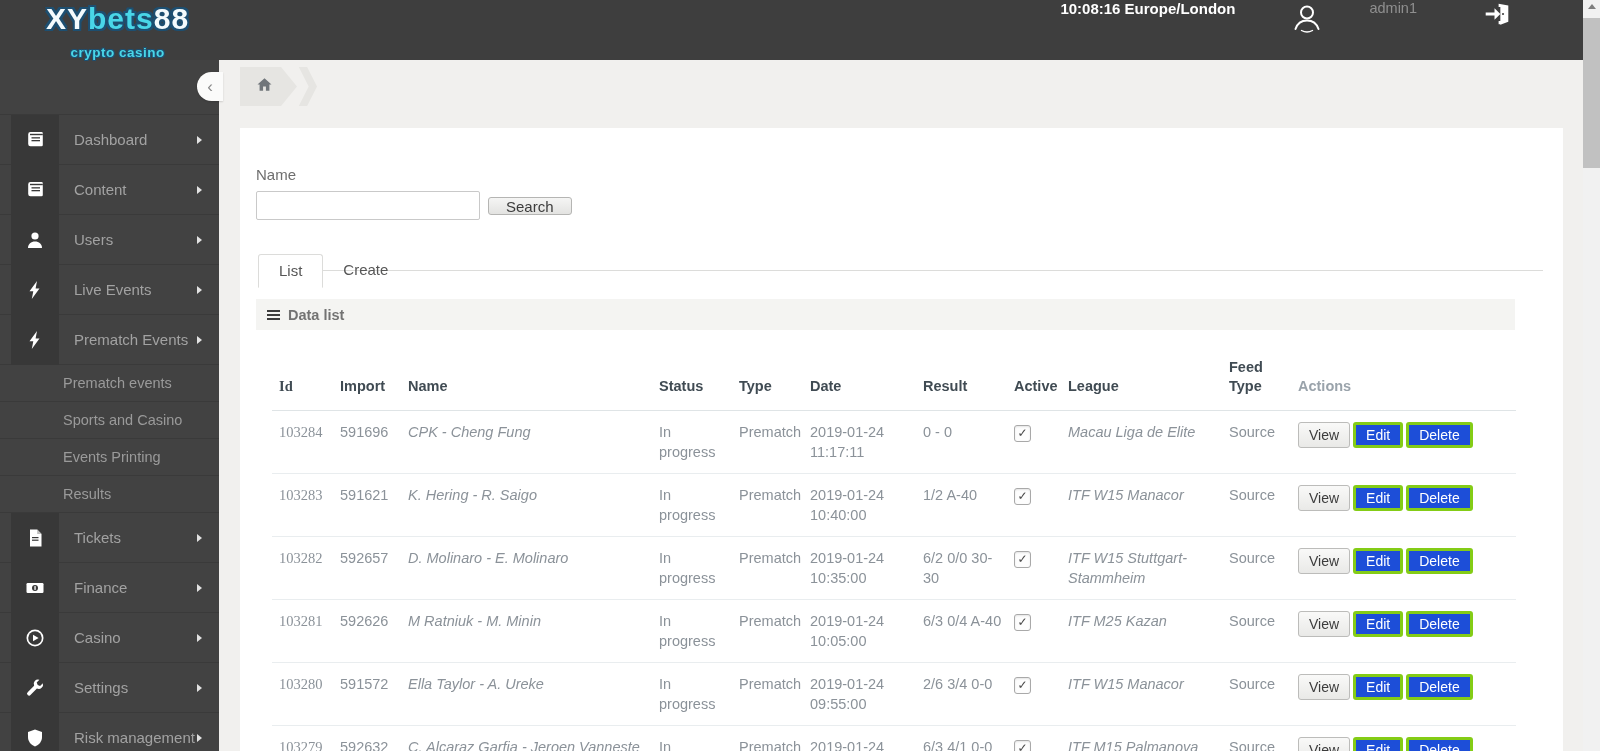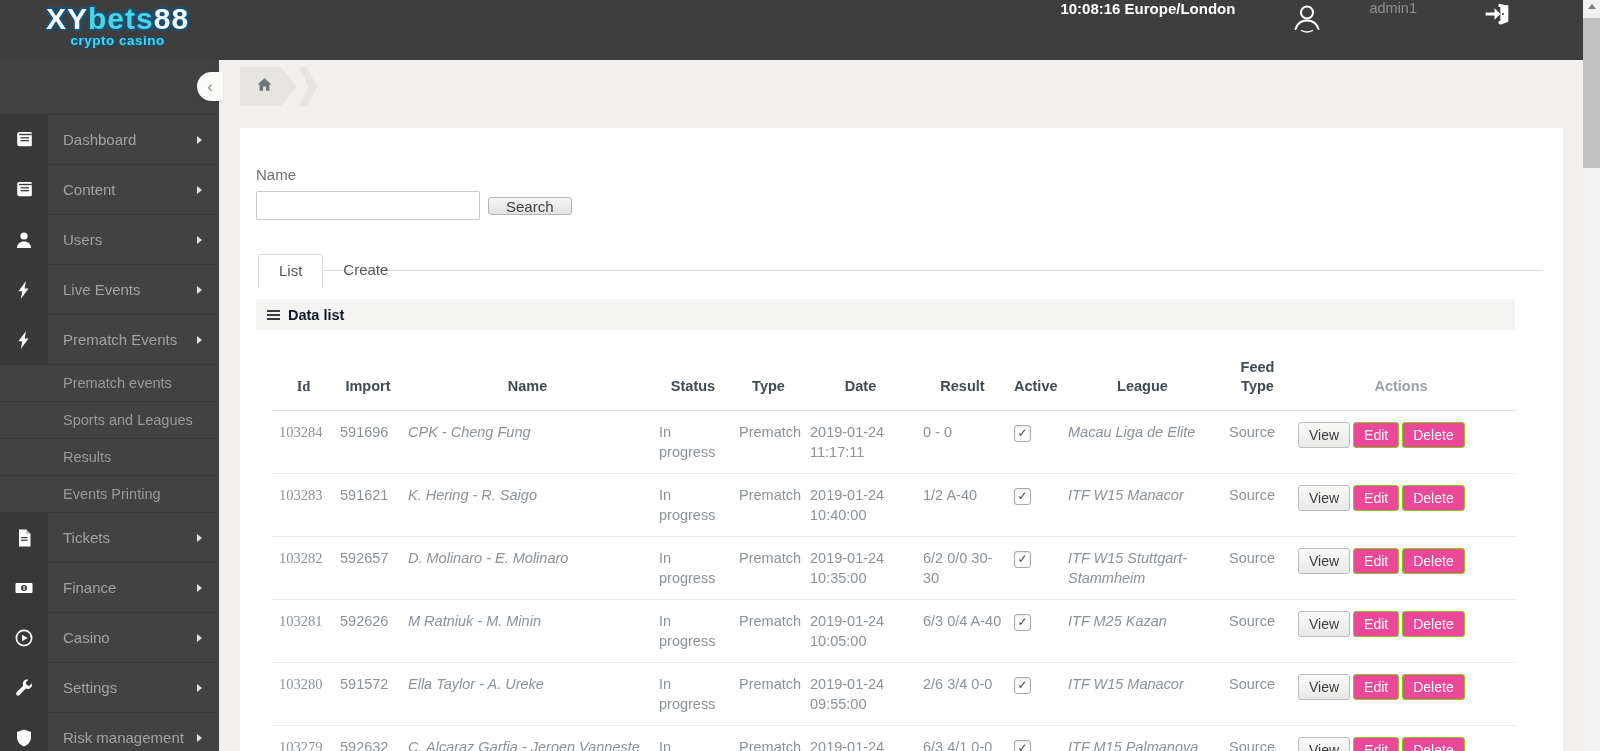--- a/index.html
+++ b/index.html
@@ -12,33 +12,33 @@
   
   .topbar { position:absolute; left:0; top:0; width:1583px; height:60px; background:#3e3e3e; z-index:5; }
   .logo { position:absolute; left:46px; top:4px; text-align:center; cursor:pointer; line-height:1; }
   .logo-line1 {
     font-size:30px; font-weight:800; letter-spacing:1px; color:#f4fbfd;
     text-shadow:-2px -2px 0 #1d4f71, 2px -2px 0 #1d4f71, -2px 2px 0 #1d4f71, 2px 2px 0 #1d4f71,
                  0 -2px 0 #1d4f71, 0 2px 0 #1d4f71, -2px 0 0 #1d4f71, 2px 0 0 #1d4f71;
   }
   .lg-w { color:#f4fbfd; } .lg-c { color:#49d6e8; }
   .logo-line2 {
-    font-size:13.5px; font-weight:700; color:#49d6e8; margin-top:0; letter-spacing:0.5px;
+    font-size:13.5px; font-weight:700; color:#49d6e8; margin-top:12px; letter-spacing:0.5px;
     text-shadow:-1px -1px 0 #1d4f71, 1px -1px 0 #1d4f71, -1px 1px 0 #1d4f71, 1px 1px 0 #1d4f71;
   }
   .top-right { position:absolute; right:0; top:0; height:60px; display:flex; padding-right:72px;gap:34px; }
   .clock { color:#ffffff; font-weight:700; font-size:15px; }
   .avatar { margin-left:20px; display:flex; }
   .username { color:#8f8f8f; margin-left:10px; font-size:14.5px; }
   .logout { margin-left:32px; display:flex; cursor:pointer; }
 
   
   .sidebar { position:absolute; left:0; top:60px; width:219px; height:691px; background:#424242; overflow:hidden; z-index:4; }
   #side-menu { margin-top:54px; }
-  .s-item { display:flex; align-items:center; height:50px; border-top:1px solid #3a3a3a; cursor:pointer; }
+  .s-item { display:flex; align-items:center; height:50px; border-top:1px solid #3a3a3a; cursor:pointer;padding-left:11px; }
   .s-icon { width:48px; height:50px; background:#383838; display:flex; align-items:center; justify-content:center; flex:none; }
   .s-icon svg { width:20px; height:20px; }
   .s-label { flex:1; padding-left:15px; color:#a2a2a2; font-size:15px; }
   .s-caret { width:0; height:0; border-left:5px solid #e2e2e2; border-top:4px solid transparent; border-bottom:4px solid transparent; margin-right:17px; }
   .s-sub { height:37px; display:flex; align-items:center; padding-left:63px; border-top:1px solid #3a3a3a; cursor:pointer; }
   .s-sub span { color:#9a9a9a; font-size:14.5px; }
 
   
   .collapse-btn { position:absolute; left:197px; top:72px; width:26px; height:29px; background:#fbfbfa;
     border-radius:15px 0 0 15px; z-index:6; display:flex; align-items:center; justify-content:center;
@@ -56,36 +56,36 @@
   .f-controls { display:flex; align-items:center; }
   .f-input { width:224px; height:29px; border:1px solid #c9c9c9; border-radius:2px; outline:none; padding:0 8px; font-size:14px; color:#555; background:#fff; }
   .f-btn { margin-left:8px; height:18px; padding:0 17px; font-size:15px; color:#3c3c3c;
     background:linear-gradient(#f5f5f4,#e3e3e1); border:1px solid #b5b5b3; border-radius:3px; cursor:pointer; font-family:inherit; }
   .tabs { margin:16px 20px 0 18px; border-bottom:1px solid #dcdcda; display:flex; }
   .tab { padding:7px 20px 8px; font-size:15px; color:#565656; cursor:pointer; position:relative; top:18px; }
   .tab.active { background:#fff; border:1px solid #dcdcda; border-bottom:1px solid #fff; border-radius:3px 3px 0 0; }
   .datalist-bar { margin:28px 48px 0 16px; height:31px; background:#f4f4f2; display:flex; align-items:center; padding-left:11px; }
   .dl-icon { display:flex; flex-direction:column; gap:2px; margin-right:8px; }
   .dl-icon i { display:block; width:13px; height:2px; background:#3c3c3c; }
-  .dl-title { font-weight:700; font-size:14.5px; color:#0f172a; }
+  .dl-title { font-weight:700; font-size:14.5px; color:#737373; }
 
   
   .grid { margin-left:32px; width:1244px; border-collapse:collapse; table-layout:fixed; }
-  .grid th { vertical-align:bottom; text-align:center; padding:28px 12px 14px 0; font-size:14.5px; font-weight:700;
+  .grid th { vertical-align:bottom; text-align:left; padding:28px 12px 14px 0; font-size:14.5px; font-weight:700;
     color:#404b53; line-height:19px; border-bottom:1px solid #dfe4e6; }
   .grid th.th-light { color:#9aa3ab; }
   .grid td { vertical-align:top; padding:11px 12px 11px 0; font-size:14.5px; color:#8b9299; line-height:20px; border-bottom:1px solid #e9edef; }
   .grid th:first-child, .grid td:first-child { padding-left:7px;font-family:Liberation Serif, serif; }
   .c-dark { color:#57606a;font-style:italic; }
   .cbx { display:inline-flex; width:17px; height:17px; border:1px solid #a9a9a9; border-radius:3px; background:#fdfdfd;
     align-items:center; justify-content:center; font-size:12px; color:#4a4a4a; box-shadow:inset 0 1px 2px rgba(0,0,0,0.10);
     cursor:pointer; margin-top:1px; }
   .btn { height:26px; padding:0 10px; font-size:14px; border-radius:3px; cursor:pointer; font-family:inherit; margin-right:3px; }
   .btn-view { background:linear-gradient(#f9f9f8,#e9e9e7); border:1px solid #bcbcba; color:#3c3c3c; }
-  .btn-dark { background:#ec4899; border:1px solid #84cc16; color:#ffffff; }
+  .btn-dark { background:#1d4ed8; border:3px solid #84cc16; color:#ffffff; }
 
   
   .scrollbar { position:absolute; right:0; top:0; width:17px; height:751px; background:#f1f1f1; z-index:10; }
   .sb-up { position:absolute; top:4px; left:0; width:17px; height:13px; display:flex; align-items:flex-start; justify-content:center; cursor:pointer; }
   .sb-up i { width:0; height:0; border-left:4px solid transparent; border-right:4px solid transparent; border-bottom:5px solid #7e7e7e; }
   .sb-thumb { position:absolute; top:18px; left:0; width:17px; height:150px; background:#c1c1c1; cursor:pointer; }
 </style>
 </head>
 <body>
 
@@ -166,27 +166,27 @@
             <path d="M12 1 4.5 11.2h3.8L6.8 19l7.7-10.4h-3.9z" fill="#fff"></path>
           </svg>
         </span>
         <span class="s-label">Prematch Events</span>
         <span class="s-caret"></span>
       </div>
       <div class="s-sub">
         <span>Prematch events</span>
       </div>
       <div class="s-sub">
-        <span>Sports and Leagues</span>
+        <span>Sports and Casino</span>
+      </div>
+      <div class="s-sub">
+        <span>Events Printing</span>
       </div>
       <div class="s-sub">
         <span>Results</span>
-      </div>
-      <div class="s-sub">
-        <span>Events Printing</span>
       </div>
       <div class="s-item">
         <span class="s-icon">
           <svg viewBox="0 0 20 20">
             <path d="M5 1.5h7.2L16.5 6v12.5H5z" fill="#fff"></path>
             <path d="M12.2 1.5V6h4.3z" fill="#bdbdbd"></path>
             <rect x="7" y="9" width="6.5" height="1.2" fill="#383838"></rect>
             <rect x="7" y="11.6" width="6.5" height="1.2" fill="#383838"></rect>
           </svg>
         </span>

